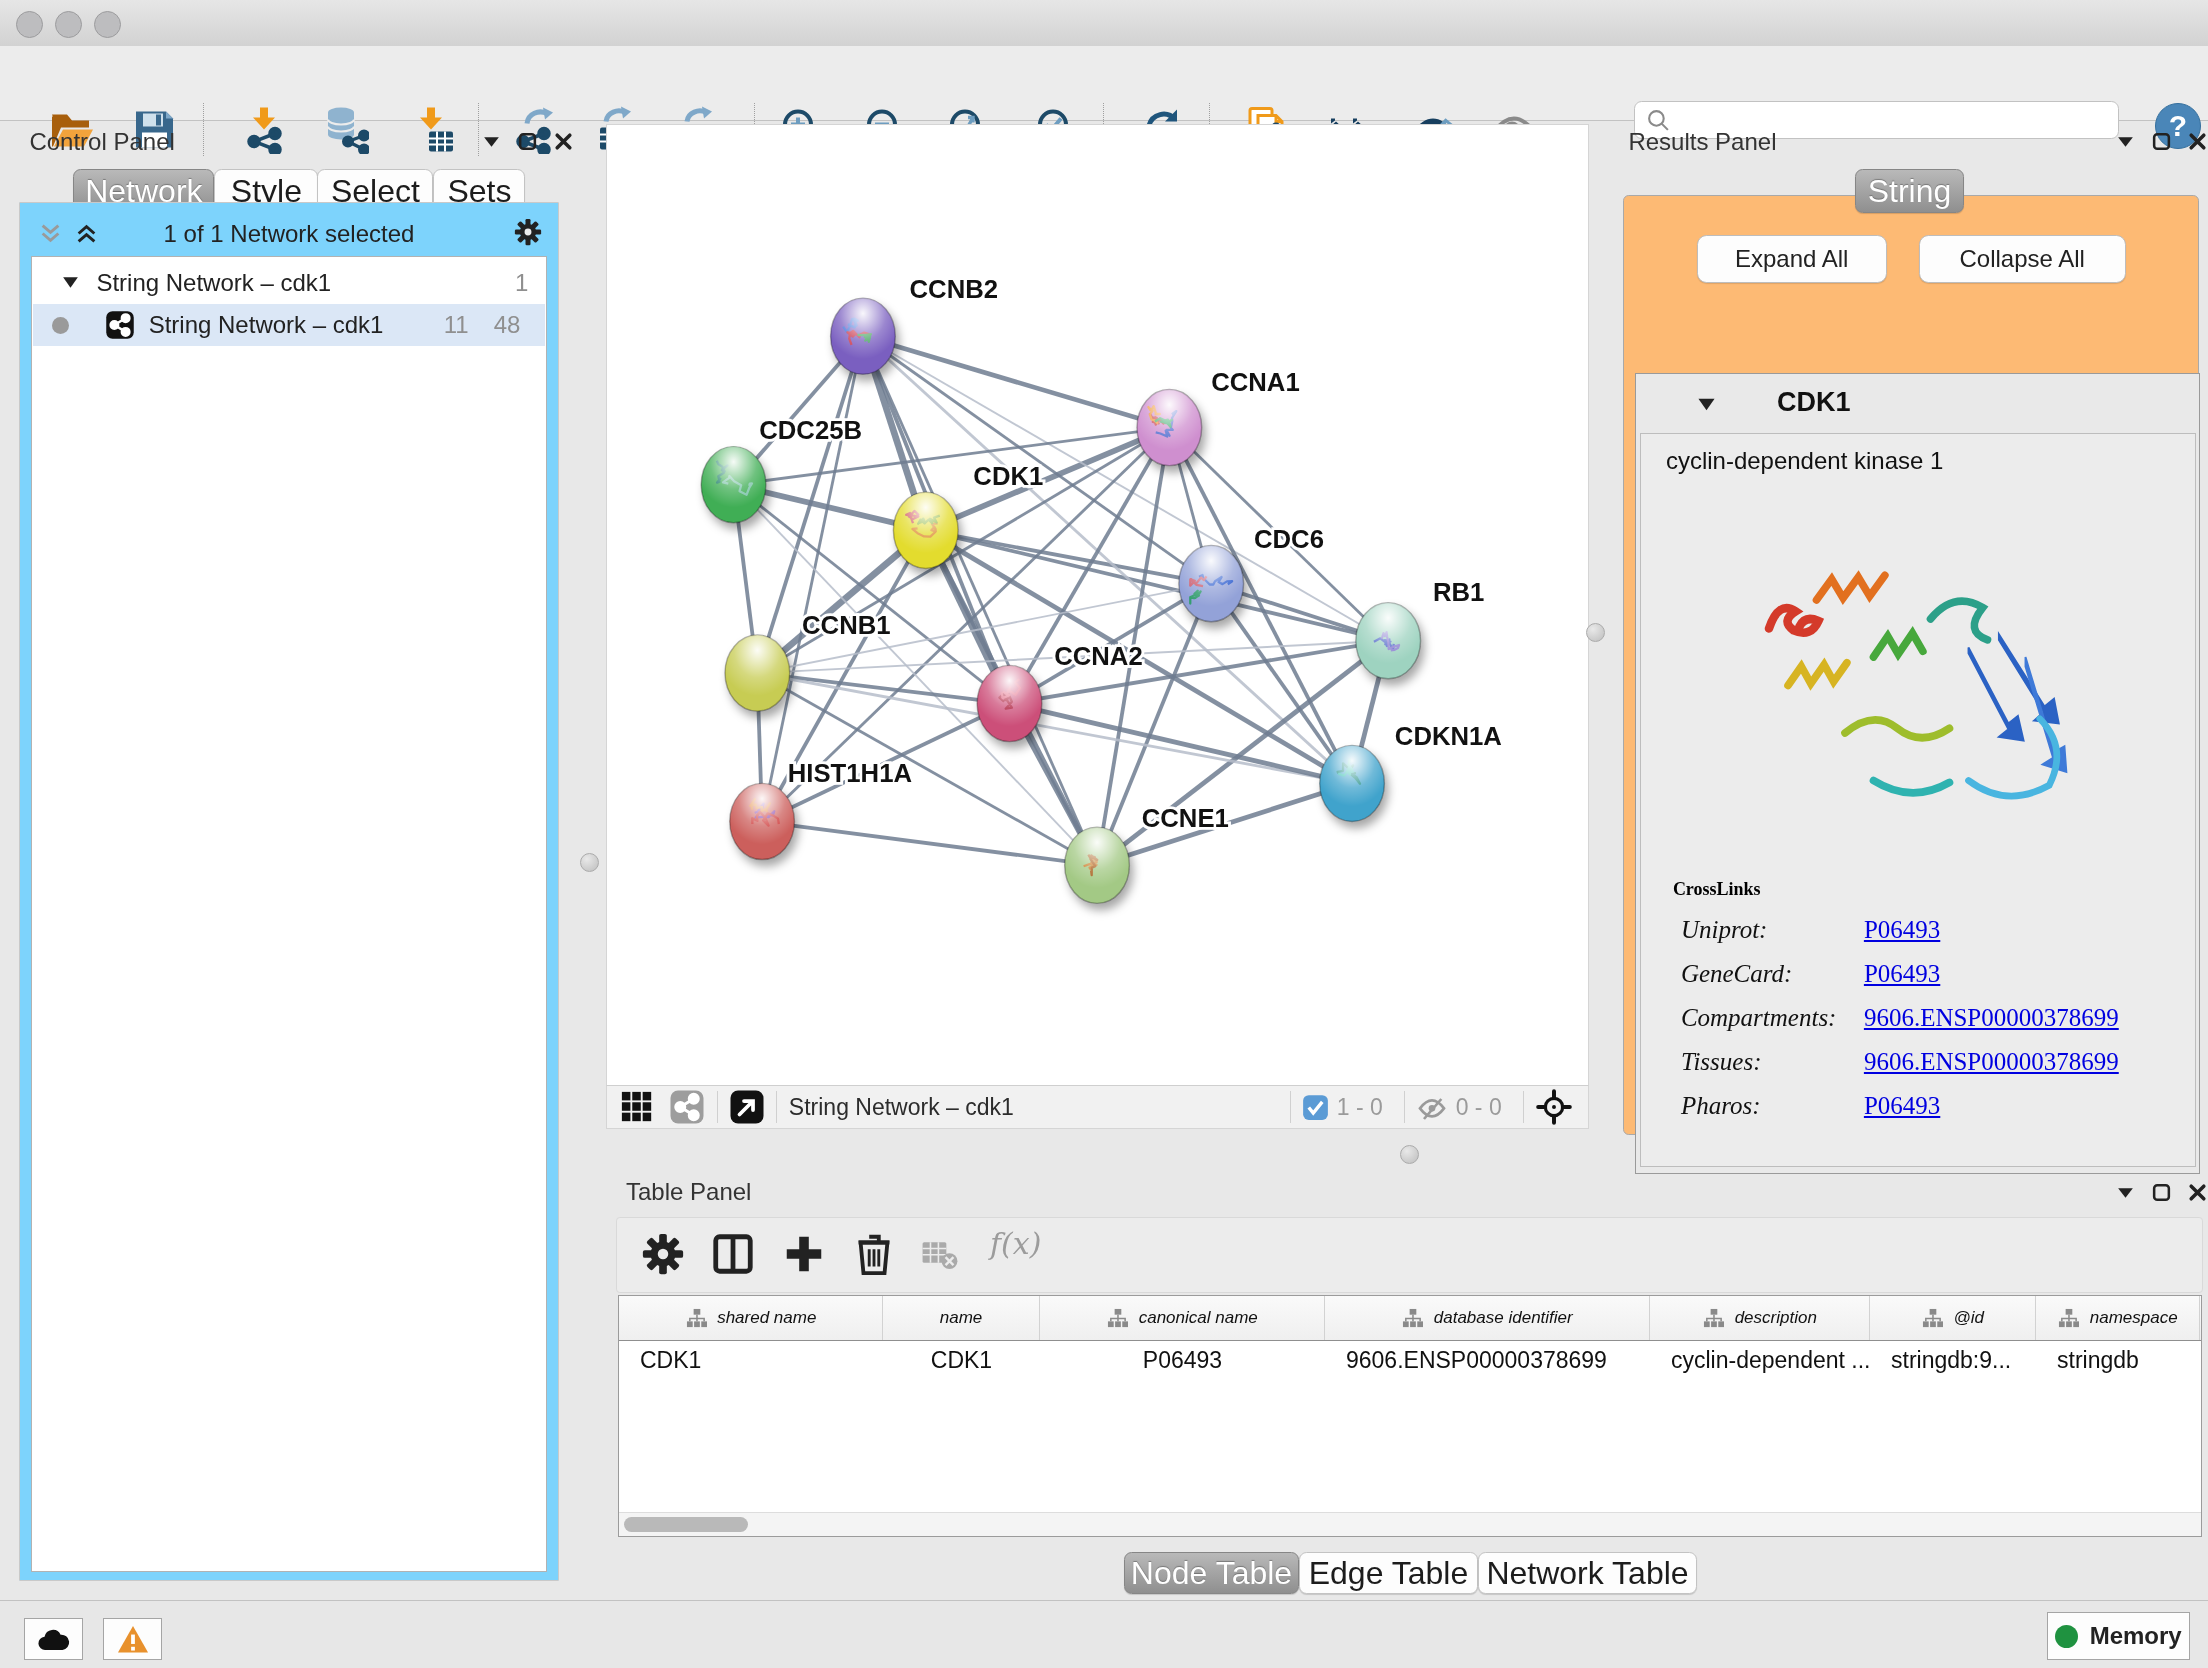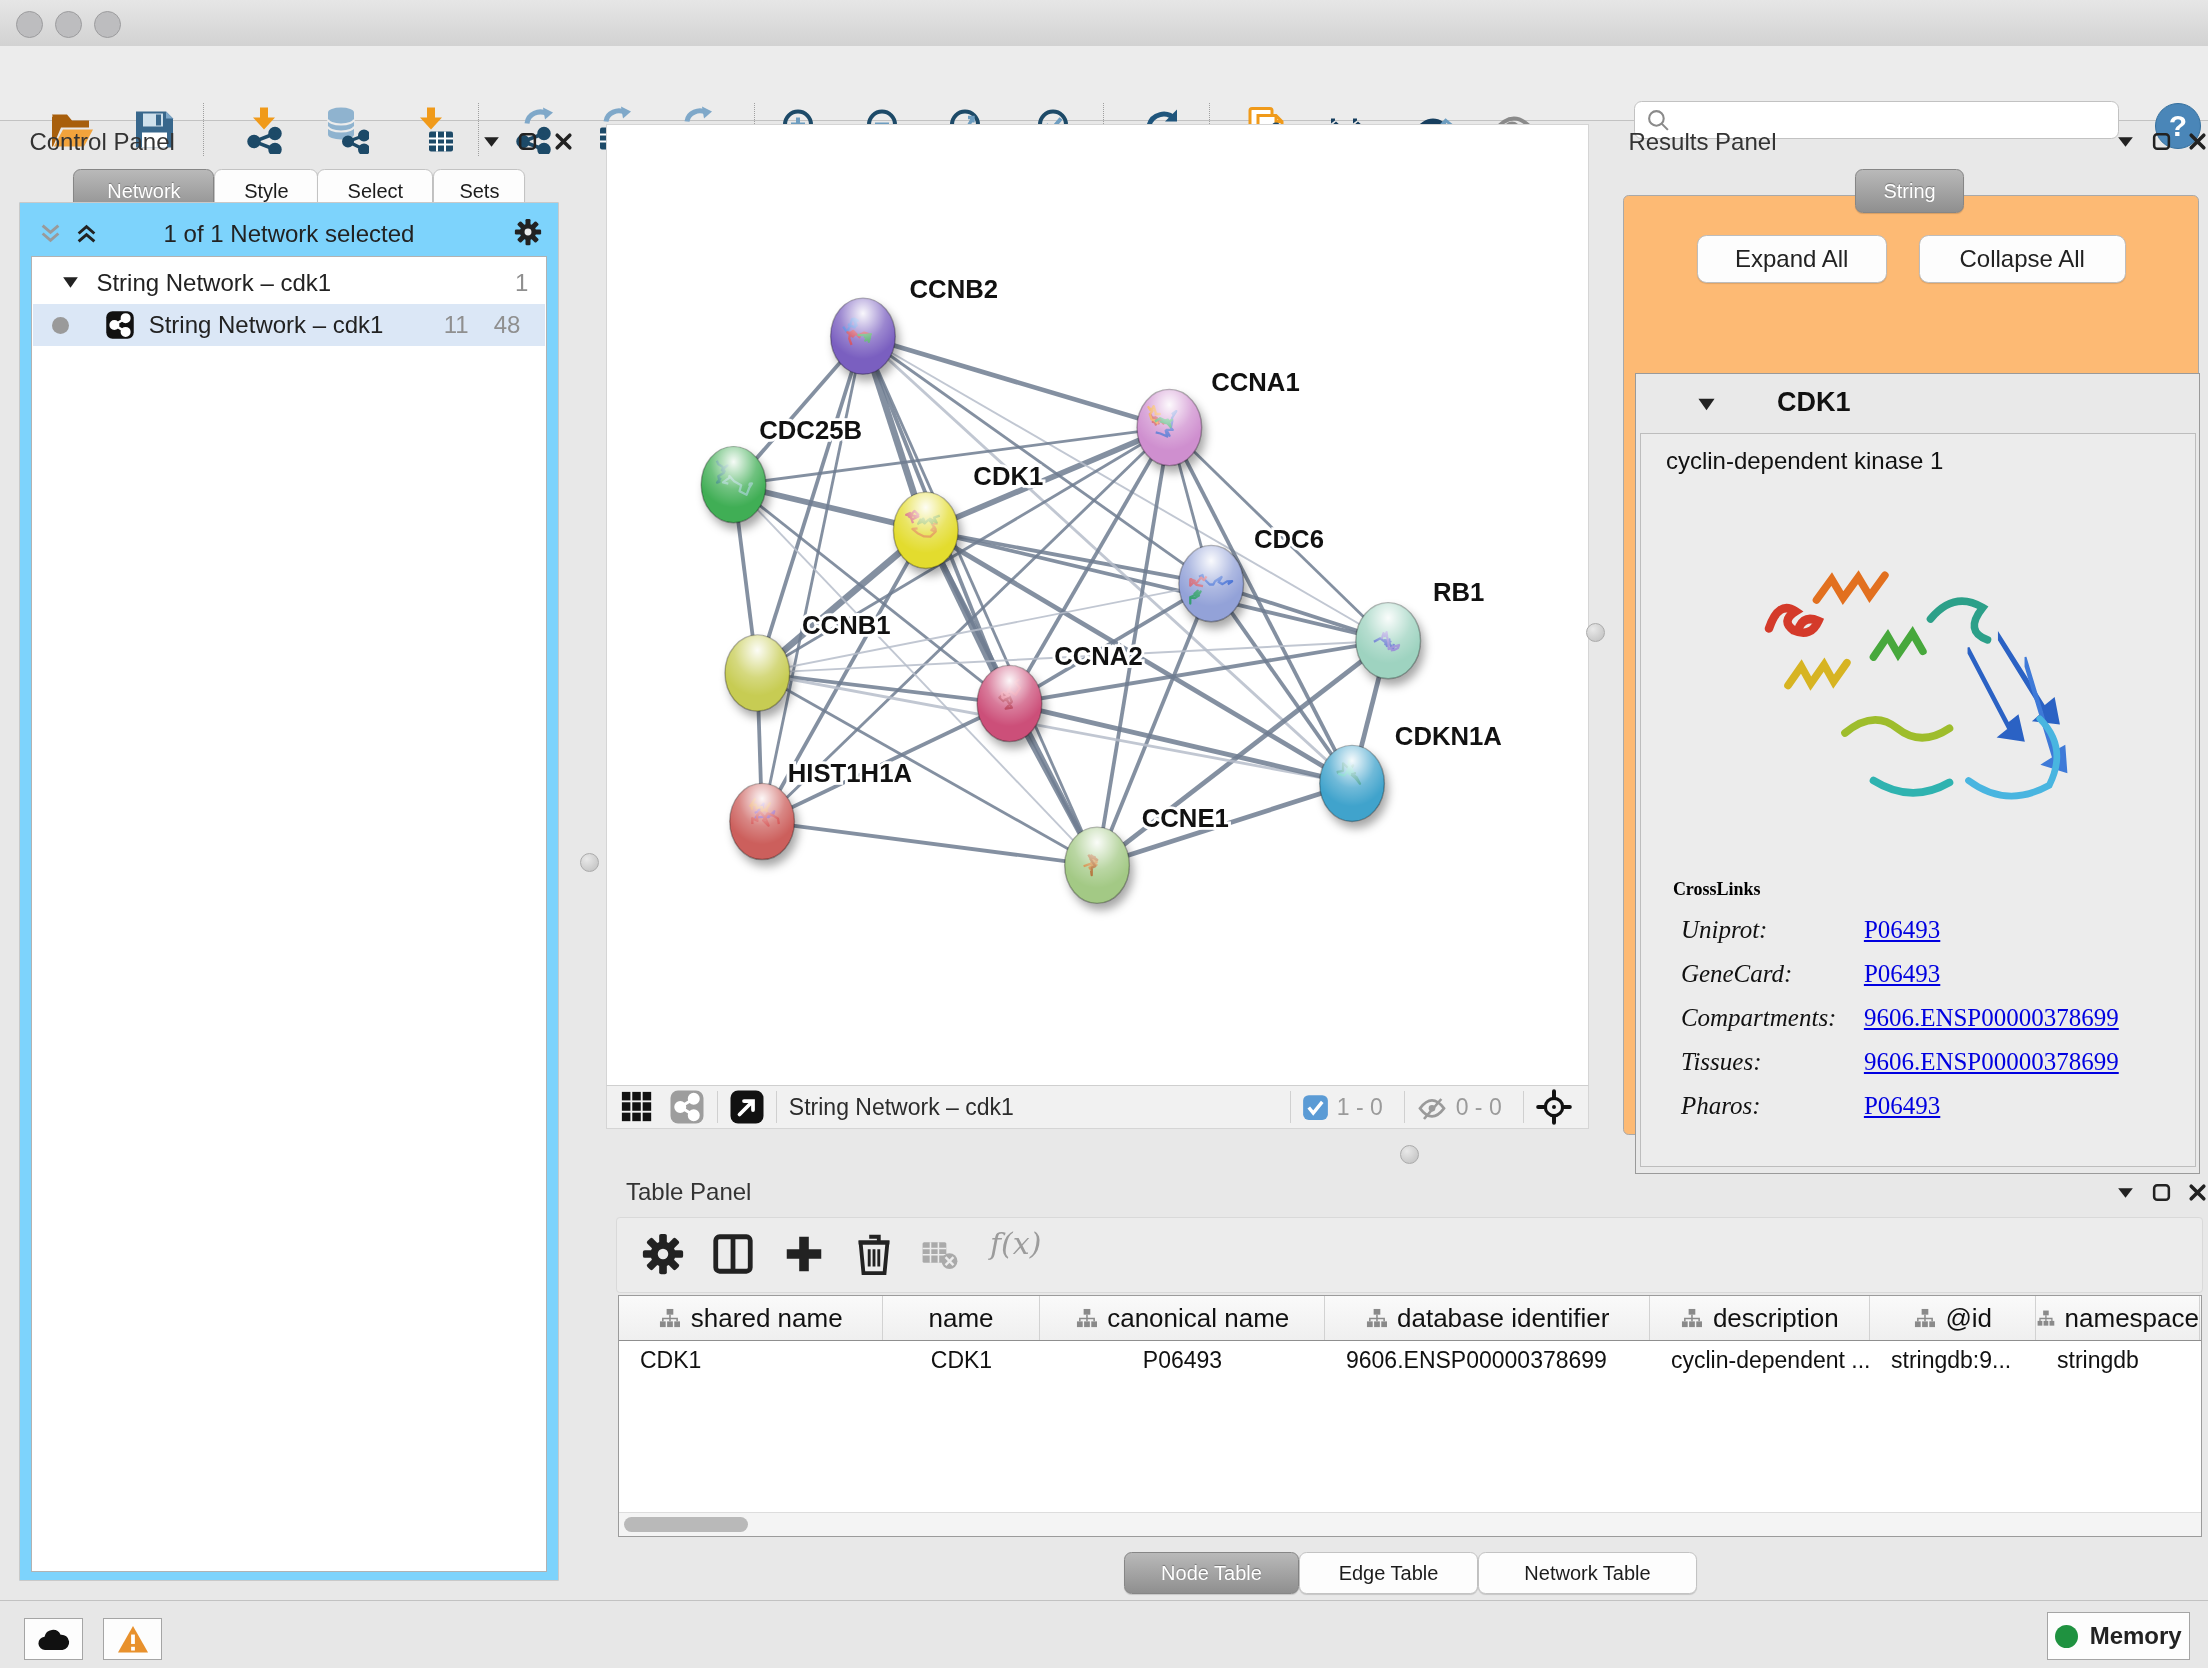--- a/index.html
+++ b/index.html
@@ -31,21 +31,21 @@
     background:#4a86b8;color:#fff;font-size:30px;font-weight:bold;text-align:center;
     line-height:44px;cursor:pointer;border:1px solid #35709e;}
 
   
   .panel-title{font-size:24px;color:#333;}
   .ph-icons{position:absolute;display:flex;gap:15px;align-items:center;}
   .ph-icons svg{cursor:pointer;}
 
   
   .tab{position:absolute;height:42px;border-radius:7.6px;background:#fdfdfd;
-    border:1px solid #c3c3c3;color:#1c1c1c;font-size:20px;text-align:center;
+    border:1px solid #c3c3c3;color:#1c1c1c;font-size:32px;text-align:center;
     line-height:42px;cursor:pointer;box-shadow:0 1px 1px rgba(0,0,0,.15);}
   .tab.sel{background:linear-gradient(#b9b9b9,#8f8f8f);color:#fff;border-color:#868686;
     text-shadow:0 -1px 1px rgba(0,0,0,.3);}
 
   
   #control-panel{left:11.4px;top:120px;width:555px;height:1476px;}
   #cp-box{position:absolute;left:7.6px;top:82px;width:538px;height:1377px;
     background:#7dd3fc;border:1px solid #c9c9c9;border-radius:1px;}
   #cp-selectbar{position:absolute;left:0;top:9.5px;width:100%;height:42px;}
   #cp-tree{position:absolute;left:11.4px;top:53px;width:514px;height:1314px;
@@ -92,22 +92,22 @@
   #tp-toolbar{left:616px;top:1217px;width:1585px;height:74px;background:#ececec;
     border:1px solid #d9d9d9;border-radius:3.8px;}
   .tpbtn{position:absolute;top:13.3px;width:46px;height:46px;cursor:pointer;}
   #fx-label{position:absolute;left:373px;top:7.6px;font-family:"DejaVu Serif",serif;
     font-style:italic;font-size:30px;color:#9c9c9c;cursor:default;}
   #table-box{left:618px;top:1295px;width:1582px;height:240px;background:#fff;
     border:1px solid #9b9b9b;}
   #thead{position:absolute;left:0;top:0;height:44px;width:100%;display:flex;
     background:linear-gradient(#fafafa,#efefef);border-bottom:1.9px solid #8f8f8f;}
   .th{display:flex;align-items:center;justify-content:center;gap:9.5px;
-    border-right:1px solid #d2d2d2;font-size:26px;color:#111;overflow:hidden;
-    white-space:nowrap;box-sizing:border-box;cursor:pointer;flex:none;}
+    border-right:1px solid #d2d2d2;font-size:17px;color:#111;overflow:hidden;
+    white-space:nowrap;box-sizing:border-box;cursor:pointer;flex:none;font-style:italic;}
   #trow{position:absolute;left:0;top:44px;height:40px;width:100%;display:flex;}
   .td{display:flex;align-items:center;font-size:23px;color:#111;overflow:hidden;
     white-space:nowrap;box-sizing:border-box;padding-left:21px;flex:none;cursor:default;}
   #hscroll{position:absolute;left:0;bottom:0;width:100%;height:23px;background:#f4f4f4;
     border-top:1px solid #ddd;}
   #hthumb{position:absolute;left:4.8px;top:3.8px;width:124px;height:15px;border-radius:7.6px;
     background:#b9b9b9;cursor:pointer;}
 
   
   #bottom-bar{left:0;top:1600px;width:2208px;height:68px;background:#e7e7e7;

